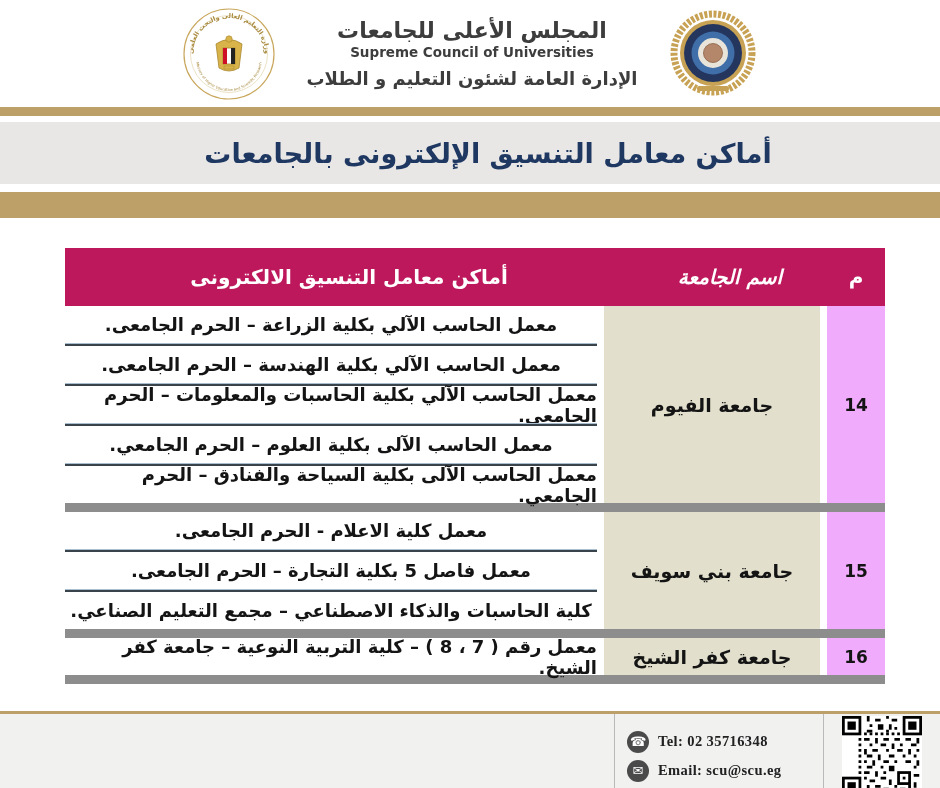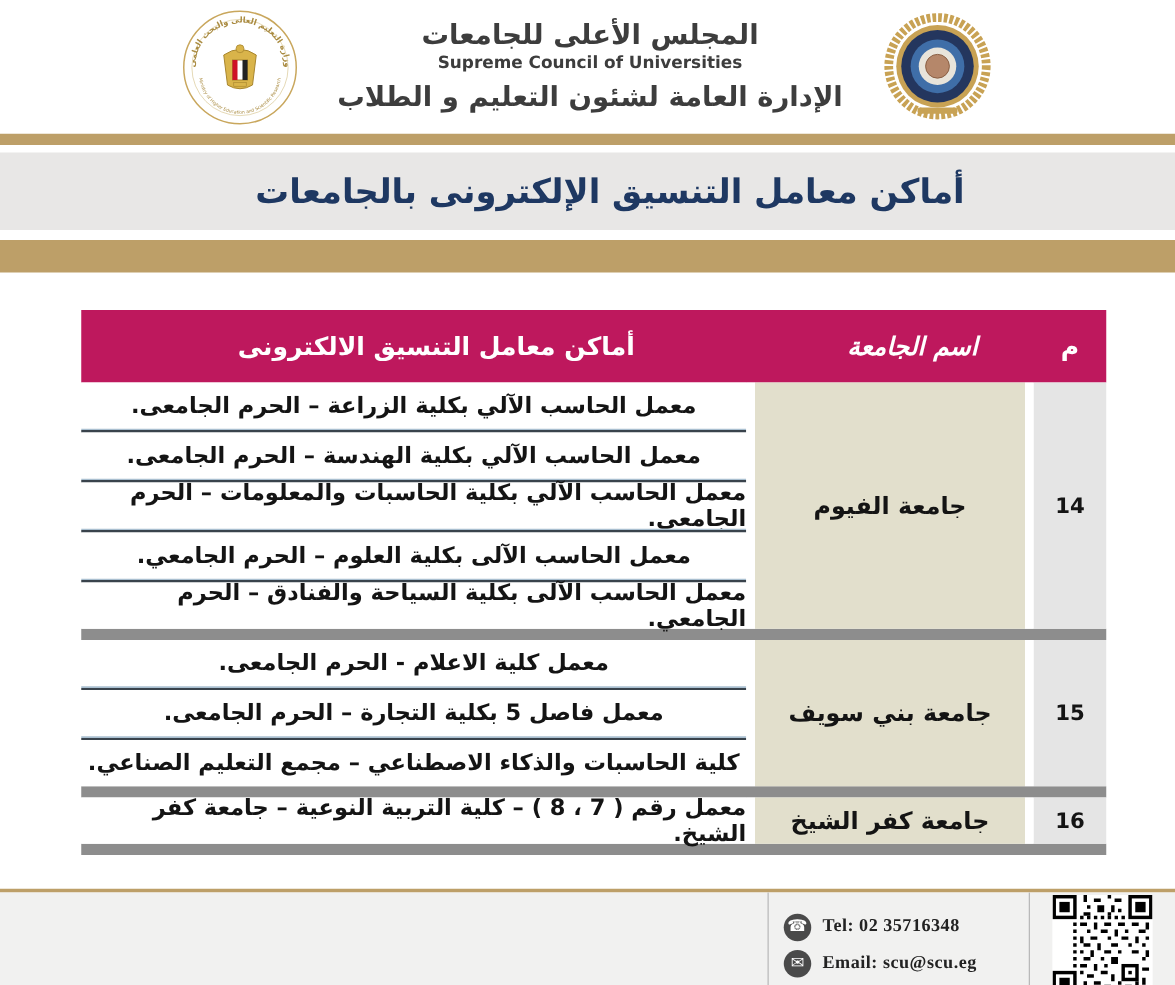--- a/index.html
+++ b/index.html
@@ -4,21 +4,21 @@
 <style>
   html,body{margin:0;padding:0;}
   body{width:940px;height:788px;background:#ffffff;font-family:"DejaVu Sans",sans-serif;overflow:hidden;}
   .page{position:relative;width:940px;height:788px;overflow:hidden;}
 
   
   .header{height:107px;display:flex;justify-content:center;align-items:center;gap:32px;}
   .org-block{text-align:center;min-width:250px;}
   .org-ar{font-size:22px;font-weight:bold;color:#3d3d3d;direction:rtl;}
   .org-en{font-size:13.5px;color:#3d3d3d;margin-top:1px;font-weight:600;}
-  .dept-ar{font-size:22px;font-weight:bold;color:#3d3d3d;margin-top:8px;direction:rtl;}
+  .dept-ar{font-size:18px;font-weight:bold;color:#3d3d3d;margin-top:8px;direction:rtl;}
 
   .goldbar1{height:9px;background:#bd9f68;}
   .title-band{margin-top:6px;height:62px;background:#e8e7e6;display:flex;align-items:center;justify-content:center;padding-left:36px;}
   .title-text{color:#1e3862;font-weight:bold;font-size:27px;direction:rtl;}
   .goldbar2{margin-top:8px;height:26px;background:#bd9f68;}
 
   
   .table{width:820px;margin:30px 0 0 65px;}
   .t-header{display:flex;height:58px;background:#be185d;color:#fff;font-weight:bold;align-items:center;}
   .t-header .col-loc{flex:1;text-align:center;font-size:20px;direction:rtl;}
@@ -27,21 +27,21 @@
   .colgap{width:7px;}
 
   .section{display:flex;}
   .loc-col{flex:1;display:flex;flex-direction:column;}
   .loc-row{height:37px;display:flex;align-items:center;justify-content:center;background:#fff;
            font-size:18px;font-weight:bold;color:#141414;direction:rtl;}
   .loc-sep{height:3px;background:linear-gradient(to bottom,#a9bfd0 0%,#a9bfd0 40%,#39434c 40%,#39434c 100%);}
   .gapcell{width:7px;background:#fff;}
   .univ-cell{width:216px;background:#e2dfcc;display:flex;align-items:center;justify-content:center;
              font-size:19px;font-weight:bold;color:#141414;direction:rtl;}
-  .num-cell{width:58px;background:#e5e5e5;display:flex;align-items:center;justify-content:center;
+  .num-cell{width:58px;background:#f0abfc;display:flex;align-items:center;justify-content:center;
             font-size:17px;font-weight:bold;color:#141414;}
   .graybar{height:9px;background:#8d8d8d;}
 
   
   .footer{margin-top:27px;}
   .f-line{height:3px;background:#bd9f68;}
   .f-band{height:84px;background:#f1f1f0;display:flex;align-items:stretch;}
   .f-spacer{flex:1;}
   .f-div{width:1px;background:#b9b9b9;}
   .contact{width:190px;display:flex;flex-direction:column;justify-content:center;gap:4px;padding:0 6px 0 12px;}

